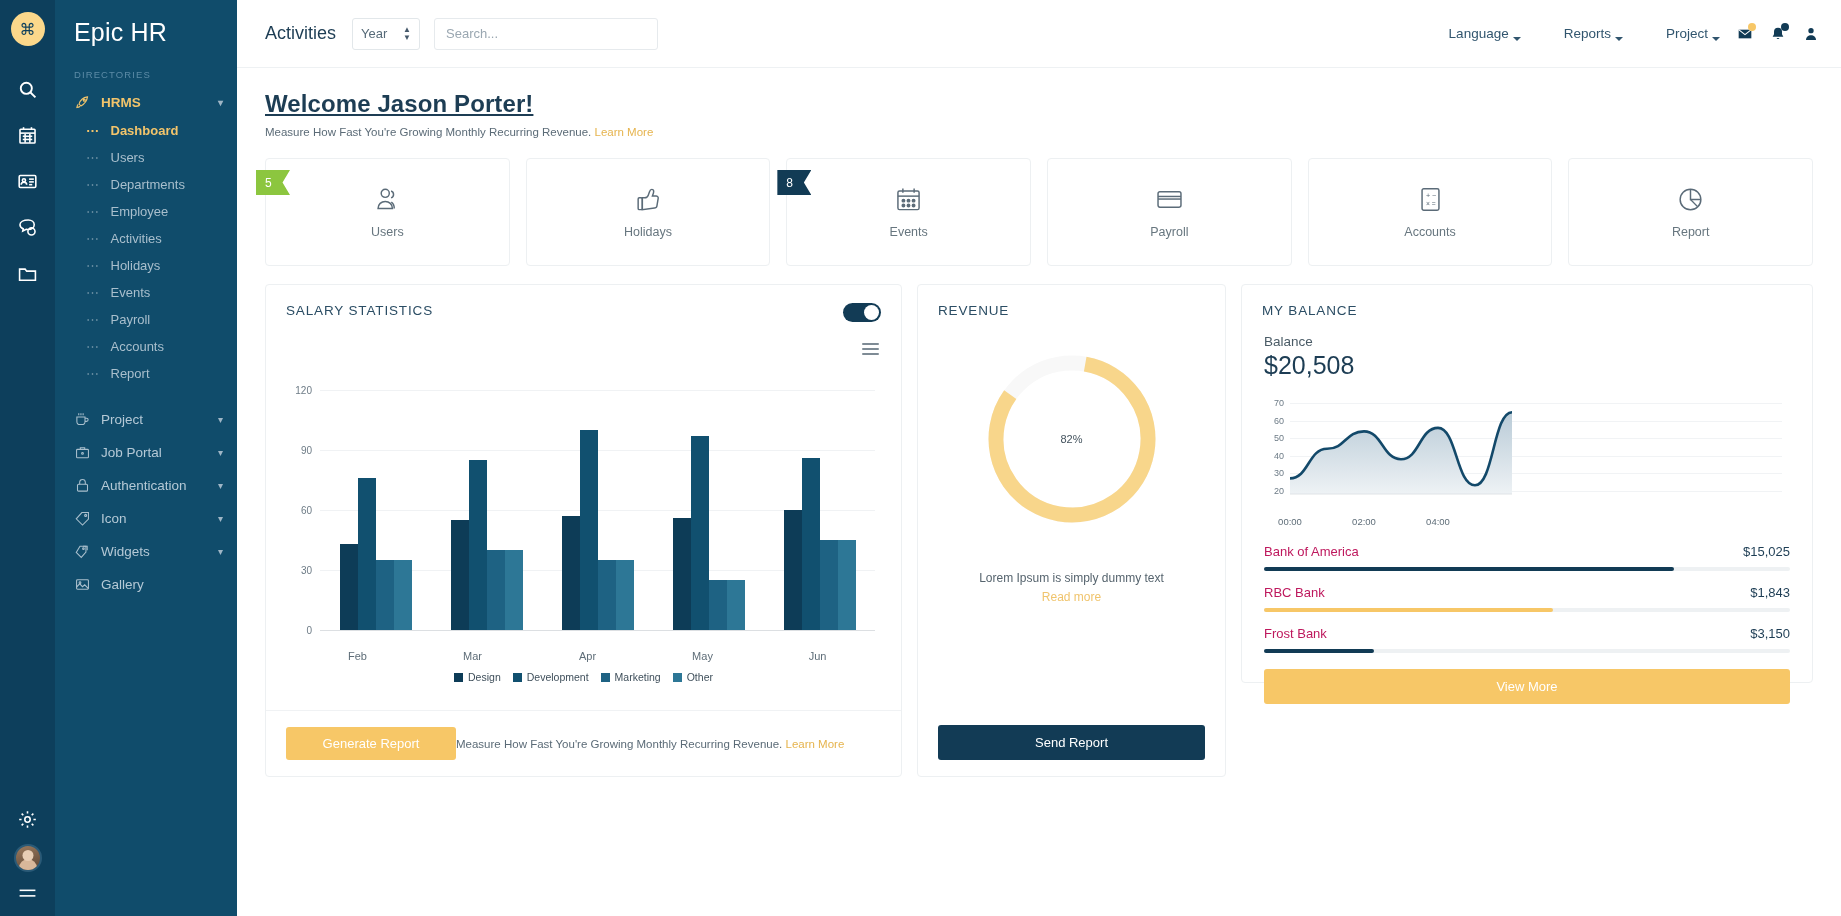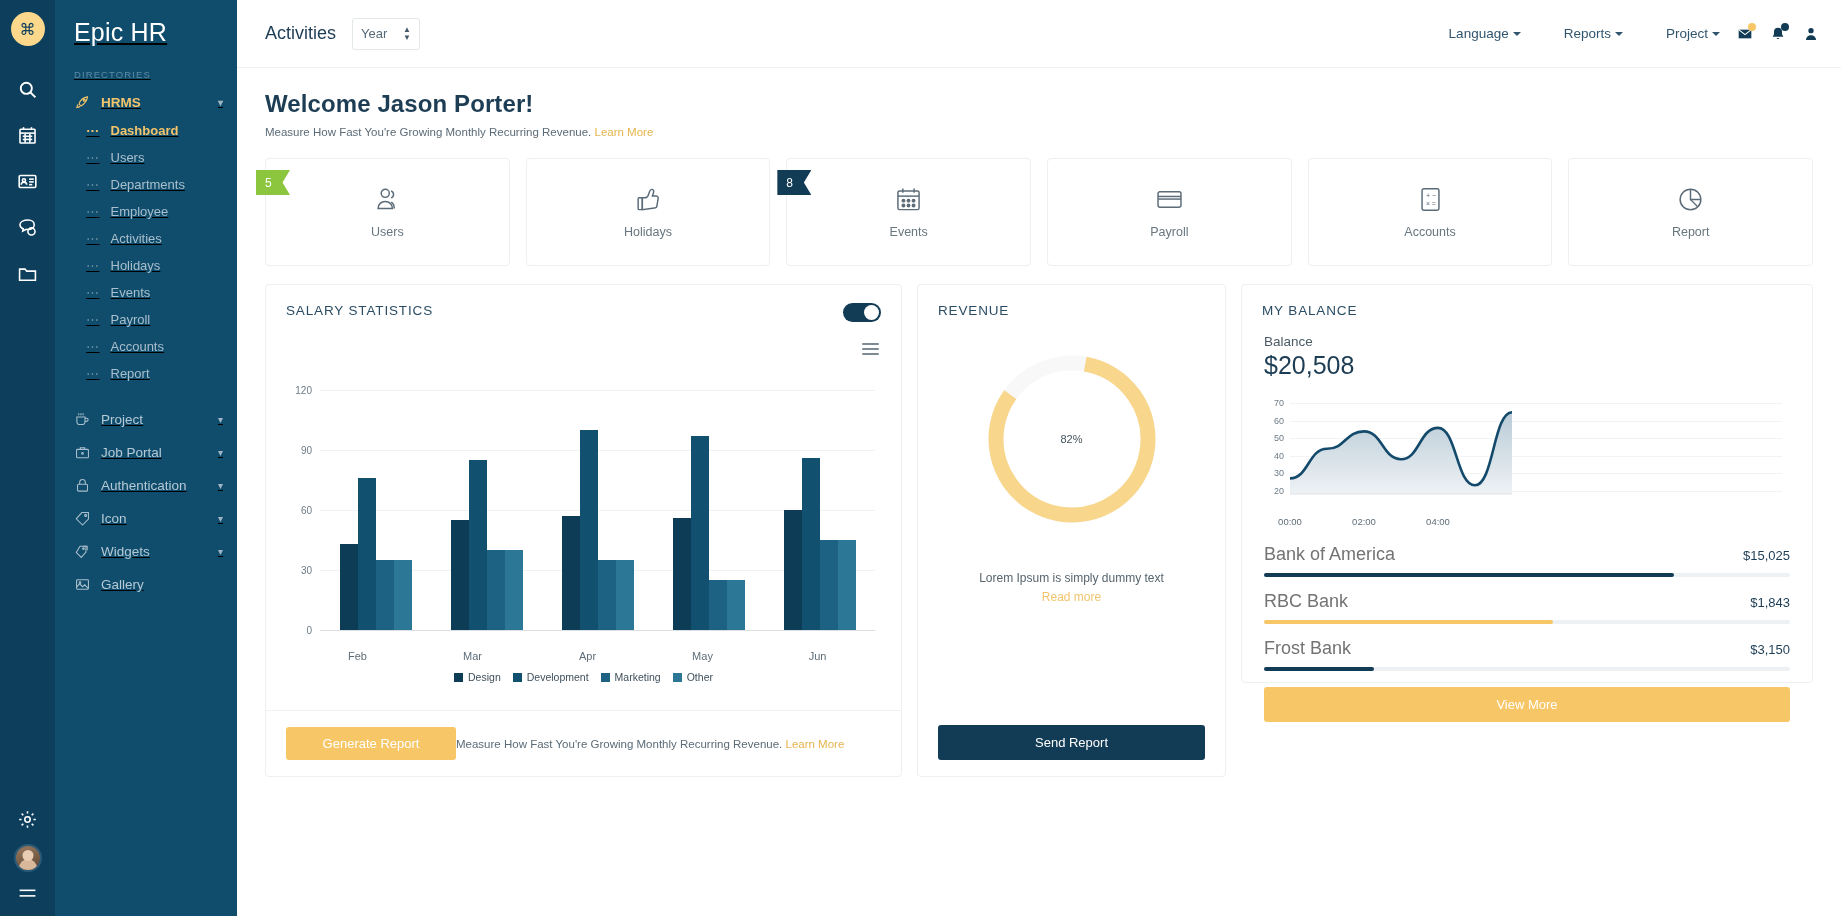--- a/index.html
+++ b/index.html
@@ -40,21 +40,21 @@
     width:18px; height:14px; border-radius:9px 9px 0 0; background:#d8b79a;
   }
   .rail-avatar::before {
     content:""; position:absolute; left:50%; top:18%; transform:translateX(-50%);
     width:11px; height:11px; border-radius:50%; background:#e8cdb4; z-index:2;
   }
 
   
   .sidebar {
     width: 182px; background: #104c6b; flex-shrink: 0;
-    padding: 0; overflow: hidden; position: relative; text-decoration: underline;
+    padding: 0; overflow: hidden; position: relative;
   }
   .brand {
     font-size: 25px; color: #ffffff; font-weight: 400;
     padding: 18px 0 16px 19px; letter-spacing: .2px;
   }
   .dir-label {
     font-size: 9.5px; color: #5c8ba6; letter-spacing: 1.1px;
     padding: 6px 0 8px 19px; text-transform: uppercase;
   }
   .nav-item {
@@ -90,30 +90,30 @@
     display: flex; align-items: center; justify-content: space-between;
     padding: 0 8px; font-size: 13px; color: #566a78; cursor: pointer; background:#fff;
   }
   .year-select .updown { font-size: 8px; line-height: 8px; color:#45586a; }
   .search-box {
     margin-left: 14px; width: 224px; height: 32px;
     border: 1px solid #e6eaed; border-radius: 3px; padding: 0 11px;
     font-size: 13px; color: #9aa7b1; display: flex; align-items: center;
   }
   .topnav { margin-left: auto; display: flex; align-items: center; gap: 17px; }
-  .topnav-link { font-size: 13.5px; color: #31556e; cursor: pointer; display: flex; align-items: center; gap: 4px; padding-left: 26px; }
+  .topnav-link { font-size: 13.5px; color: #31556e; cursor: pointer; display: flex; align-items: flex-end; gap: 4px; padding-left: 26px; }
   .caret { width:0;height:0;border-left:4px solid transparent;border-right:4px solid transparent;border-top:4px solid #31556e; }
   .topnav-ico { position: relative; color: #123b55; cursor: pointer; display:flex; align-items:center; }
   .topnav-ico svg { width: 16px; height: 16px; }
   .dot-badge {
     position: absolute; top: -3px; right: -3px; width: 8px; height: 8px; border-radius: 50%;
   }
 
   .content { flex: 1; padding: 22px 28px 0 28px; overflow: hidden; }
-  .welcome-h { font-size: 24px; color: #1d3d54; font-weight: bold; letter-spacing: .1px; }
+  .welcome-h { font-size: 24px; color: #1d3d54; font-weight: bold; letter-spacing: .1px; text-decoration: underline; }
   .welcome-sub { font-size: 11.5px; color: #5b6b77; margin-top: 8px; }
   .welcome-sub a { color: #e6b44e; text-decoration: none; }
 
   
   .stats-row { display: flex; gap: 16px; margin-top: 20px; }
   .stat-card {
     flex: 1; height: 108px; border: 1px solid #edf0f2; border-radius: 4px;
     display: flex; flex-direction: column; align-items: center; justify-content: center;
     position: relative; background: #fff; cursor: pointer;
   }
@@ -189,21 +189,21 @@
   .bal-body { padding: 16px 22px 0 22px; }
   .bal-lab { font-size: 13.5px; color: #4a5b66; }
   .bal-amt { font-size: 25px; color: #1d3d54; margin-top: 2px; }
   .area-wrap { position: relative; height: 118px; margin-top: 14px; }
   .area-y { position:absolute; left:0; font-size:9px; color:#6d7b86; transform:translateY(-50%); width:20px; text-align:right; }
   .area-grid { position:absolute; left:26px; right:8px; height:1px; background:#f1f3f5; }
   .area-x { display:flex; margin:4px 8px 0 26px; position:relative; }
   .area-xl { font-size:9.5px; color:#5e6d78; position:absolute; transform:translateX(-50%);text-align:center; }
   .bank-row { padding: 0 22px; margin-top: 14px; }
   .bank-top { display: flex; justify-content: space-between; align-items: baseline; }
-  .bank-name { font-size: 18px; color: #737373; }
+  .bank-name { font-size: 13px; color: #be185d; }
   .bank-amt { font-size: 13px; color: #1d3d54; }
   .bank-track { height: 4px; background: #eef1f3; margin-top: 8px; border-radius: 2px; }
   .bank-fill { height: 4px; border-radius: 2px; }
   .bal-foot { margin-top: auto; padding: 16px 22px; }
 </style>
 </head>
 <body>
 
 <div class="app">
 
@@ -391,20 +391,23 @@
     </div>
   </div>
 
   <div class="main">
 
     <div class="topbar">
       <div class="page-title">Activities</div>
       <div class="year-select">
         <span>Year</span>
         <span class="updown">▲<br>▼</span>
+      </div>
+      <div class="search-box">
+        <span>Search...</span>
       </div>
       <div class="topnav">
         <div class="topnav-link">
           <span>Language</span>
           <i class="caret"></i>
         </div>
         <div class="topnav-link">
           <span>Reports</span>
           <i class="caret"></i>
         </div>

